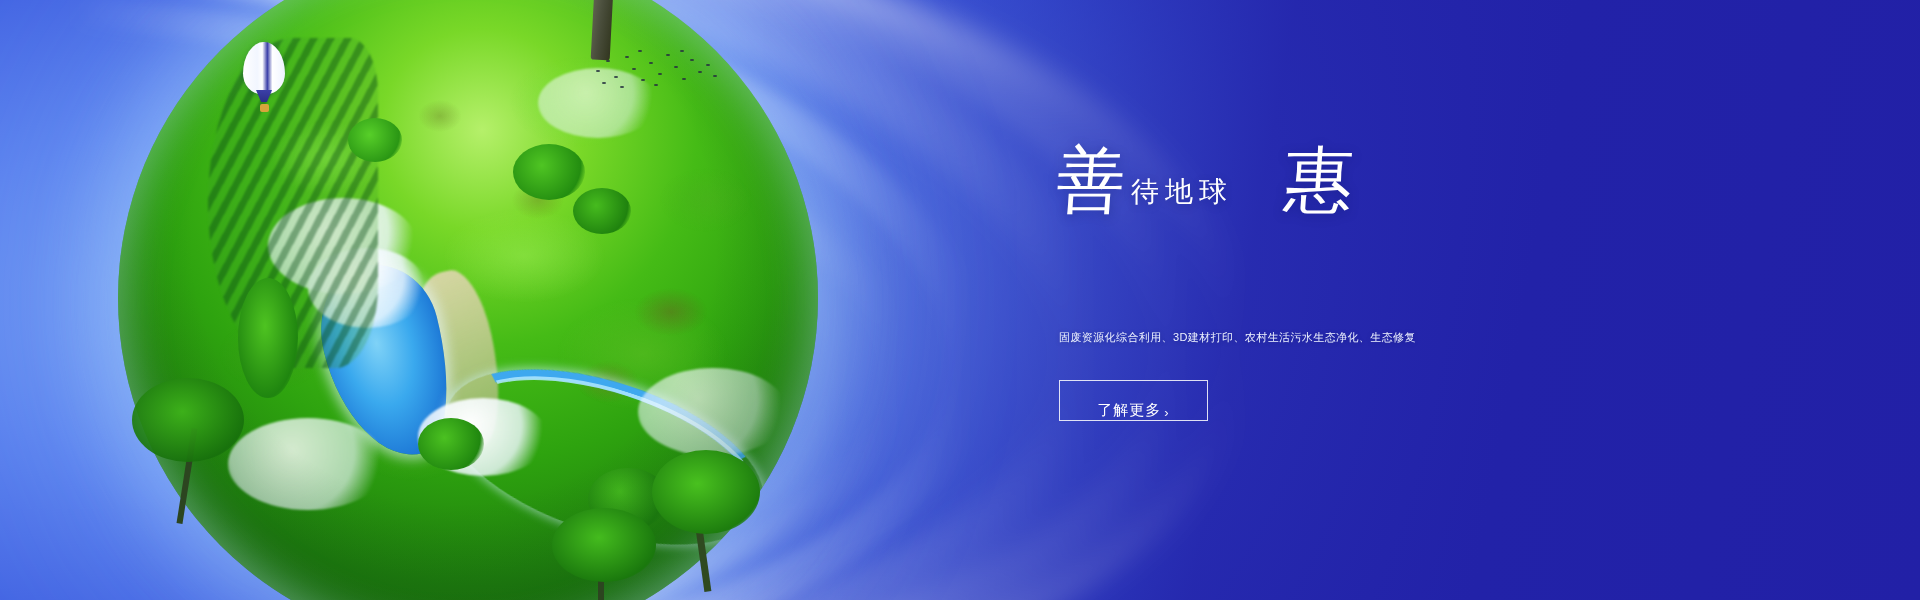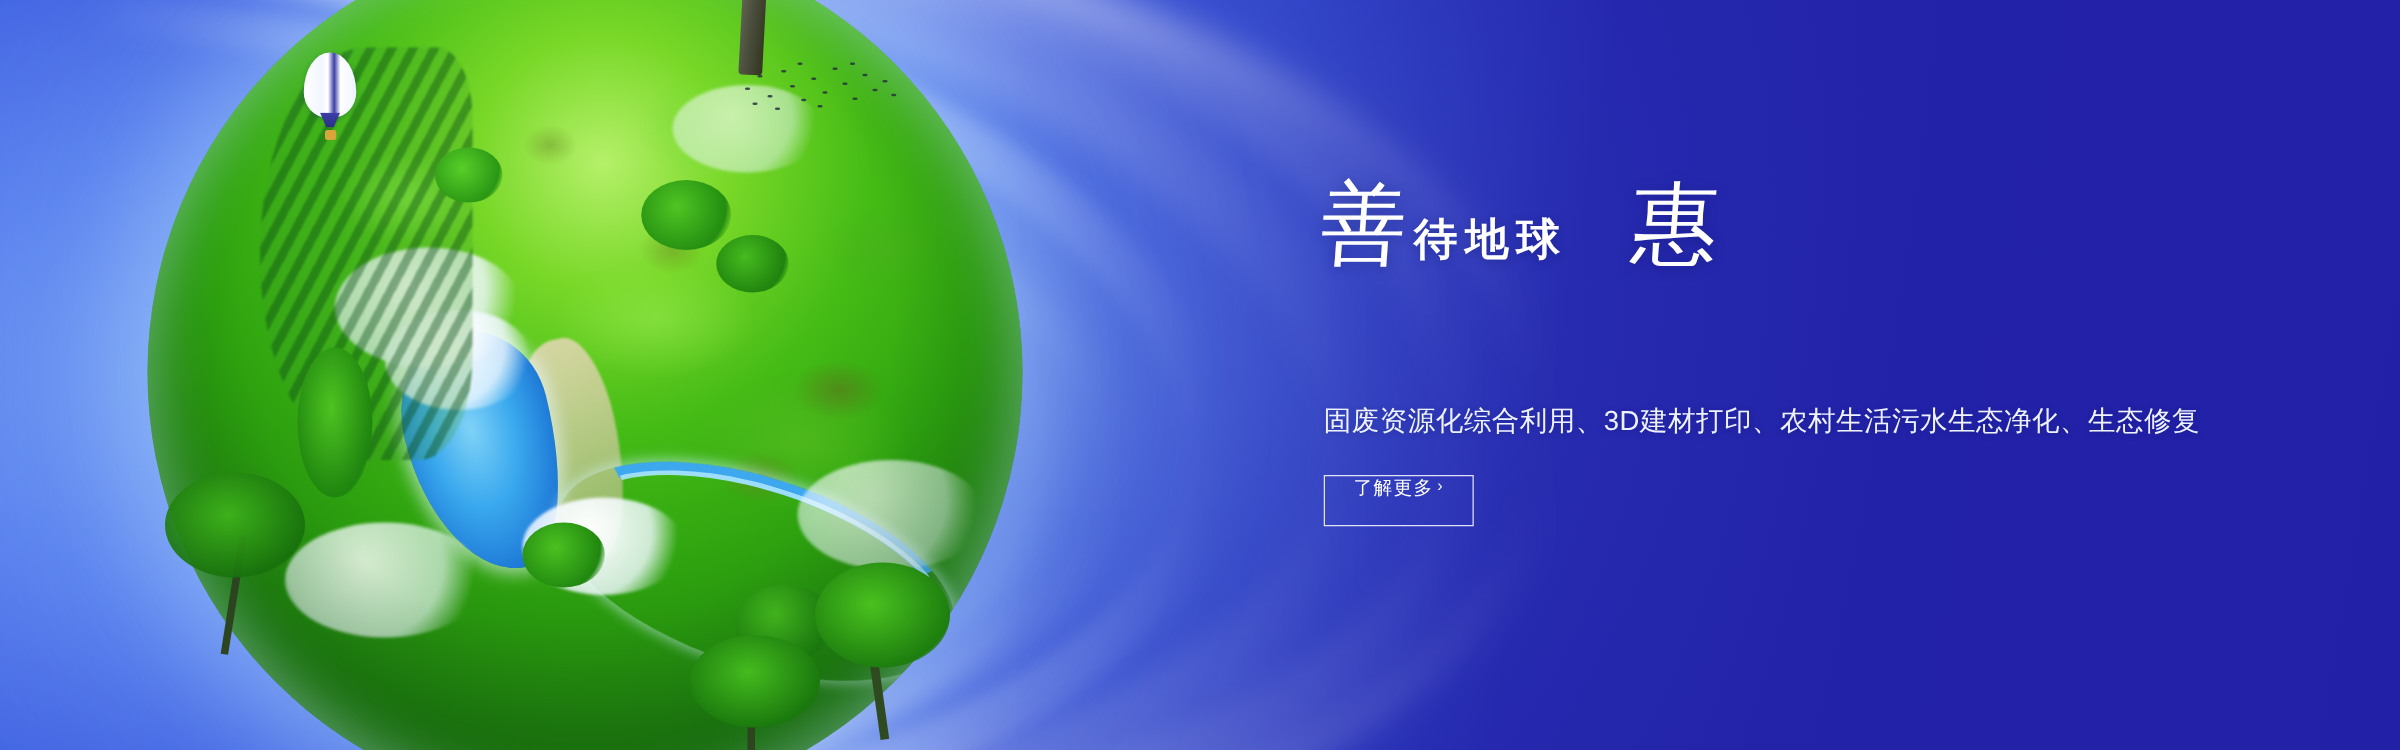--- a/index.html
+++ b/index.html
@@ -166,54 +166,54 @@
   .hl-group{ display:flex; align-items:flex-end; }
   .hl-big{
     font-family:"DejaVu Serif","Liberation Serif",serif;
     font-size:68px; line-height:68px; font-weight:400;
     letter-spacing:0px;
     transform:skewX(-4deg) scaleY(1.04);
     text-shadow:0 2px 10px rgba(10,20,90,.35);
   }
   .hl-small{
     font-family:"DejaVu Serif","Liberation Serif",serif;
-    font-size:35px; line-height:35px; font-weight:700;
+    font-size:28px; line-height:35px; font-weight:400;
     letter-spacing:6px;
     padding-bottom:5px; padding-left:6px;
     text-shadow:0 2px 8px rgba(10,20,90,.32);
   }
   .hl-gap{ width:52px; }
 
   .subtitle{
     position:absolute; left:2px; top:271px;
     color:#ffffff;
     font-size:26px; line-height:34px;
     letter-spacing:9px;
     font-weight:400;
     white-space:nowrap;
     text-shadow:0 1px 6px rgba(10,20,90,.35);
   }
   .desc{
     position:absolute; left:2px; top:324px;
     color:#eef2ff;
-    font-size:22px; line-height:26px;
+    font-size:11px; line-height:26px;
     letter-spacing:.4px;
     font-weight:400;
     white-space:nowrap;
     text-shadow:0 1px 5px rgba(10,20,90,.3);
   }
   .cta{
     position:absolute; left:2px; top:380px;
-    width:120px; height:41px;
+    width:149px; height:41px;
     border:1px solid rgba(255,255,255,.85);
     background:transparent;
     color:#ffffff;
     font-size:15px;
     letter-spacing:1px;
-    display:flex; align-items:flex-start; justify-content:center;
+    display:flex; align-items:flex-end; justify-content:center;
     gap:3px;
     cursor:pointer;
     font-family:"Liberation Sans","DejaVu Sans",sans-serif;
   }
   .cta .chev{ font-size:13px; opacity:.95; }
 </style>
 </head>
 <body>
 
 <div class="banner">

